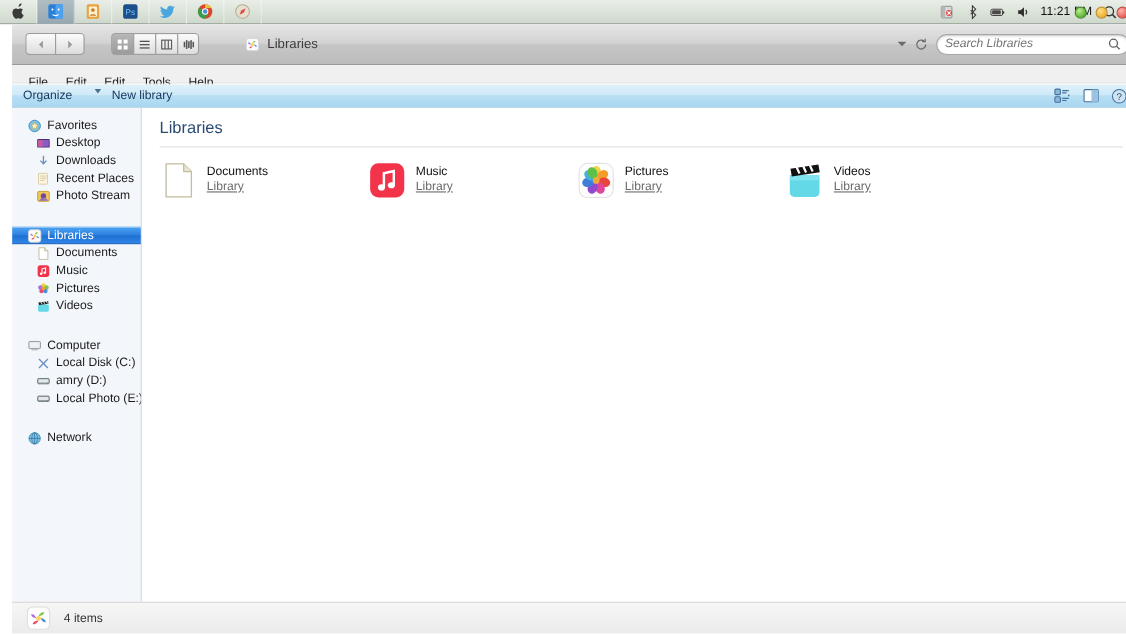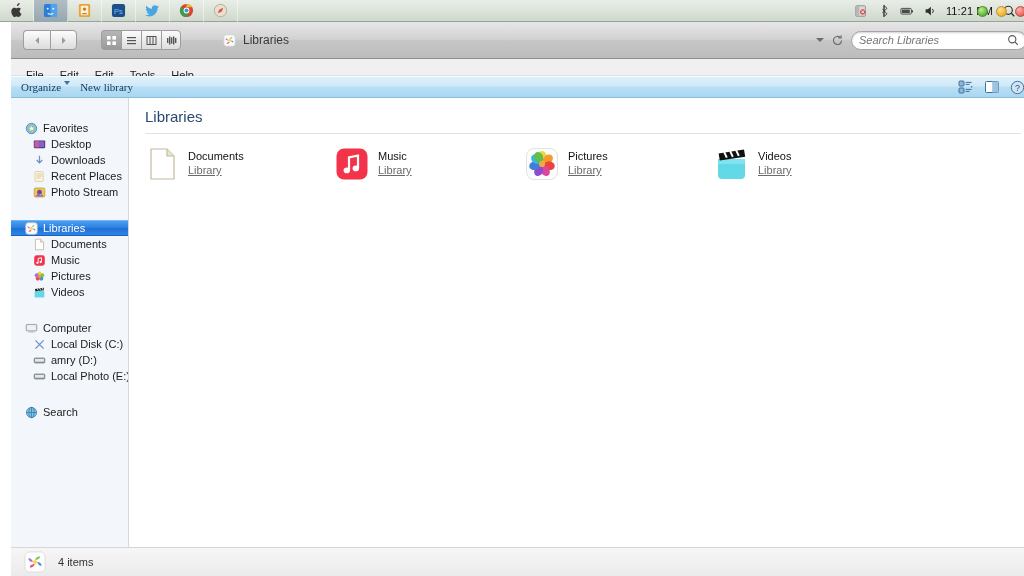--- a/index.html
+++ b/index.html
@@ -107,34 +107,34 @@
     font-size: 11px; color: #1c1c1c; padding: 0 8px; line-height: 17px; cursor: default; margin-top: 17px;
   }
 
   
   .cmdbar {
     height: 22px;
     background: linear-gradient(to bottom,#dff1fb 0%,#cfe9f8 45%,#b9dff4 50%,#a8d7f2 100%);
     border-top: 1px solid #f6fbfe; border-bottom: 1px solid #8bbddb;
     display: flex; align-items: center; padding-left: 10px;
   }
-  .cmdbtn { font-size: 11px; color: #12365c; display: flex; align-items: flex-start; gap: 3px; padding: 0 10px 0 0; font-family: Liberation Serif, serif; }
+  .cmdbtn { font-size: 11px; color: #12365c; display: flex; align-items: flex-start; gap: 20px; padding: 0 10px 0 0; }
   .cmd-caret {
     width: 0; height: 0; border-left: 3px solid transparent;
     border-right: 3px solid transparent; border-top: 4px solid #49718f;
   }
   .cmdbar-right { margin-left: auto; display: flex; align-items: center; gap: 10px; padding-right: 10px; }
 
   
   .body { flex: 1; display: flex; min-height: 0; background: #fff; }
 
   
   .sidebar {
     width: 118px; background: #f3f6fa; border-right: 1px solid #d3d9e0;
-    padding-top: 22px; overflow: hidden;
+    padding-top: 8px; overflow: hidden;
   }
   .nav-group { margin-bottom: 6px; }
   .nav-row {
     height: 16px; display: flex; align-items: center; gap: 5px;
     padding-left: 14px; font-size: 11px; color: #1b1b1b; white-space: nowrap;
   }
   .nav-row.head { padding-left: 14px; font-weight: normal; }
   .nav-row.child { padding-left: 22px; }
   .nav-row.selected {
     background: linear-gradient(to bottom,#4a9ff0 0%,#2b7fe0 50%,#1f6fd2 51%,#2e86e8 100%);
@@ -503,21 +503,21 @@
 
       <div class="spacer"></div>
 
       <div class="nav-group">
         <div class="nav-row head">
           <svg class="nav-ico" viewBox="0 0 16 16">
             <circle cx="8" cy="8" r="6.3" fill="#7ec4e8" stroke="#3d87b5"></circle>
             <path d="M8 1.7v12.6M1.7 8h12.6" stroke="#2e6d96" stroke-width=".8"></path>
             <ellipse cx="8" cy="8" rx="3.2" ry="6.3" fill="none" stroke="#2e6d96" stroke-width=".8"></ellipse>
           </svg>
-          <span>Search</span>
+          <span>Network</span>
         </div>
       </div>
     </div>
 
     <div class="content">
       <div class="content-title">Libraries</div>
       <div class="content-rule"></div>
 
       <div class="items">
 

